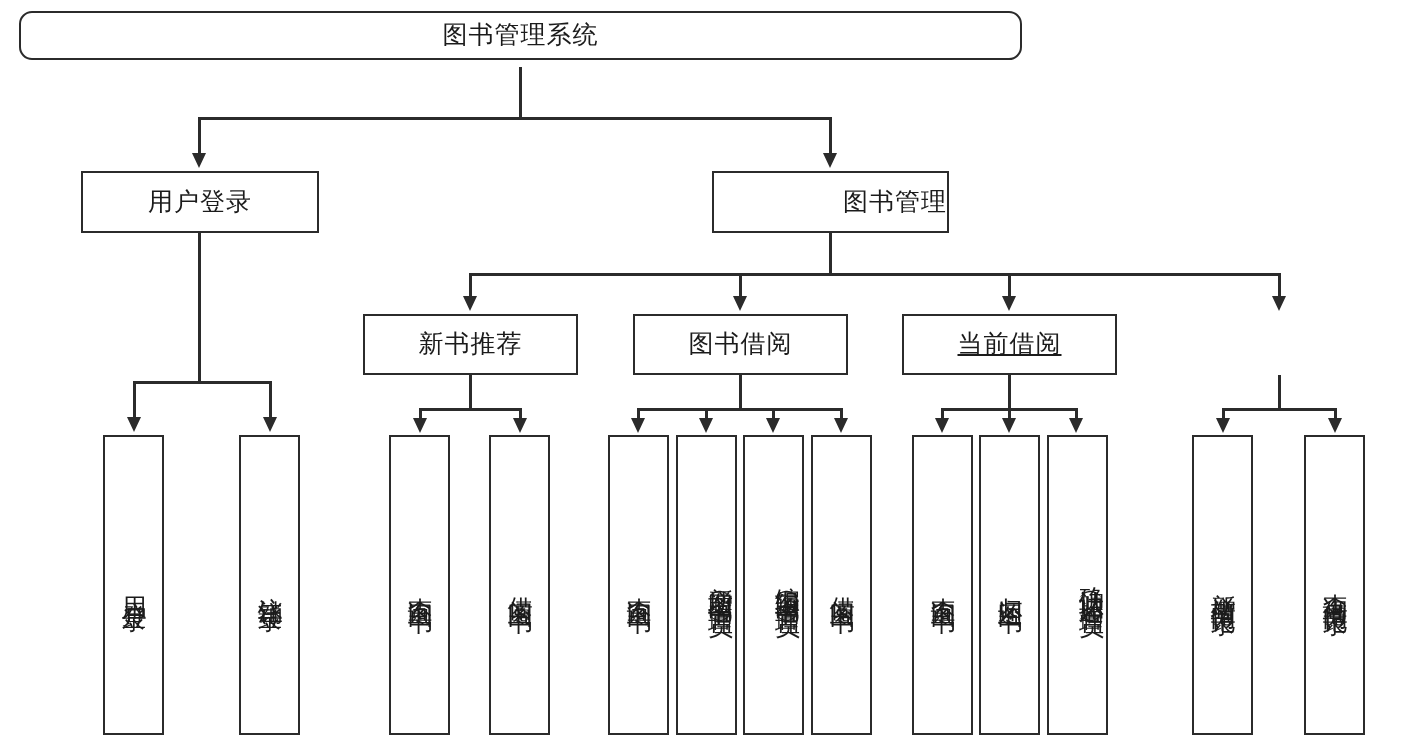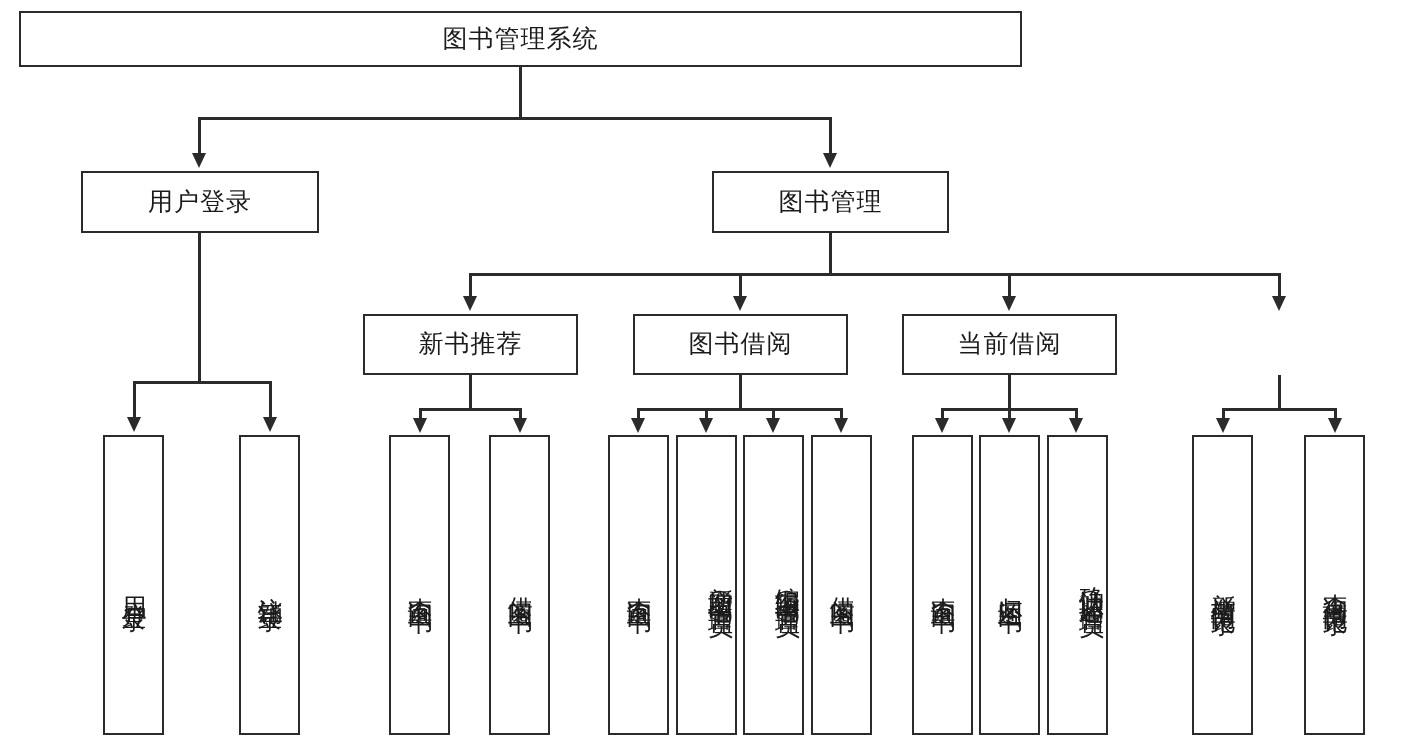--- a/index.html
+++ b/index.html
@@ -73,38 +73,38 @@
     letter-spacing: 0.5px;
     white-space: nowrap;
     font-family: "DejaVu Sans", "Liberation Sans", sans-serif;
   }
 </style>
 </head>
 <body>
 
 <div id="canvas">
 
-  <div class="node node-h" style="left:19px; top:11px; width:1003px; height:56px;">
+  <div class="node node-h" style="left:19px; top:11px; width:1003px; height:49px;border-radius:13px;">
     <span>图书管理系统</span>
   </div>
 
   <div class="edge edge-v" style="left:519px; top:67px; width:2.5px; height:52px;"></div>
 
   <div class="edge edge-h" style="left:198px; top:117px; width:634px; height:2.5px;"></div>
 
   <div class="edge edge-v" style="left:198px; top:117px; height:38px;"></div>
   <div class="arrow" style="left:192px; top:153px;"></div>
 
   <div class="edge edge-v" style="left:829px; top:117px; height:38px;"></div>
   <div class="arrow" style="left:823px; top:153px;"></div>
 
   <div class="node node-h" style="left:81px; top:171px; width:238px; height:62px;">
     <span>用户登录</span>
   </div>
-  <div class="node node-h" style="left:712px; top:171px; width:237px; height:62px;">
+  <div class="node node-h" style="left:712px; top:171px; width:237px; height:62px;justify-content:flex-end;">
     <span>图书管理</span>
   </div>
 
   <div class="edge edge-v" style="left:198px; top:233px; height:150px;"></div>
   <div class="edge edge-h" style="left:133px; top:381px; width:138px; height:2.5px;"></div>
   <div class="edge edge-v" style="left:133px; top:381px; height:38px;"></div>
   <div class="arrow" style="left:127px; top:417px;"></div>
   <div class="edge edge-v" style="left:269px; top:381px; height:38px;"></div>
   <div class="arrow" style="left:263px; top:417px;"></div>
 
@@ -129,21 +129,21 @@
 
   <div class="edge edge-v" style="left:1278px; top:273px; height:25px;"></div>
   <div class="arrow" style="left:1272px; top:296px;"></div>
 
   <div class="node node-h" style="left:633px; top:314px; width:215px; height:61px;">
     <span>图书借阅</span>
   </div>
   <div class="node node-h" style="left:363px; top:314px; width:215px; height:61px;">
     <span>新书推荐</span>
   </div>
-  <div class="node node-h" style="left:902px; top:314px; width:215px; height:61px;">
+  <div class="node node-h" style="left:902px; top:314px; width:215px; height:61px;text-decoration:underline;">
     <span>当前借阅</span>
   </div>
 
   <div class="edge edge-v" style="left:469px; top:375px; height:35px;"></div>
   <div class="edge edge-h" style="left:419px; top:408px; width:102px; height:2.5px;"></div>
   <div class="edge edge-v" style="left:419px; top:408px; height:12px;"></div>
   <div class="arrow" style="left:413px; top:418px;"></div>
   <div class="edge edge-v" style="left:519px; top:408px; height:12px;"></div>
   <div class="arrow" style="left:513px; top:418px;"></div>
 

